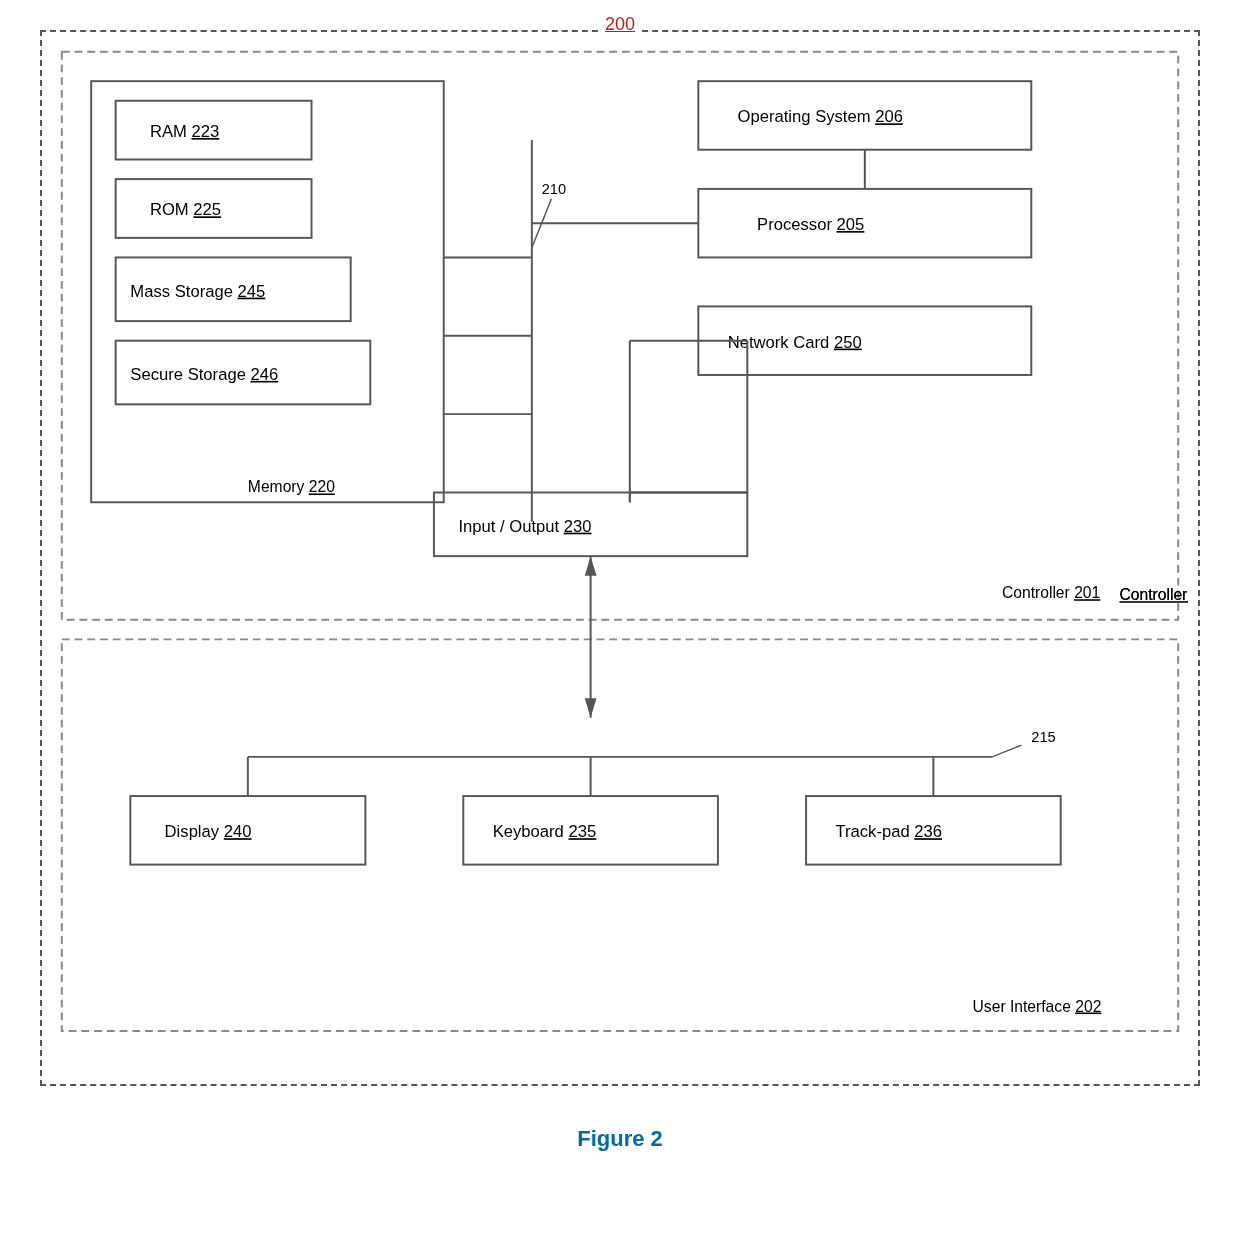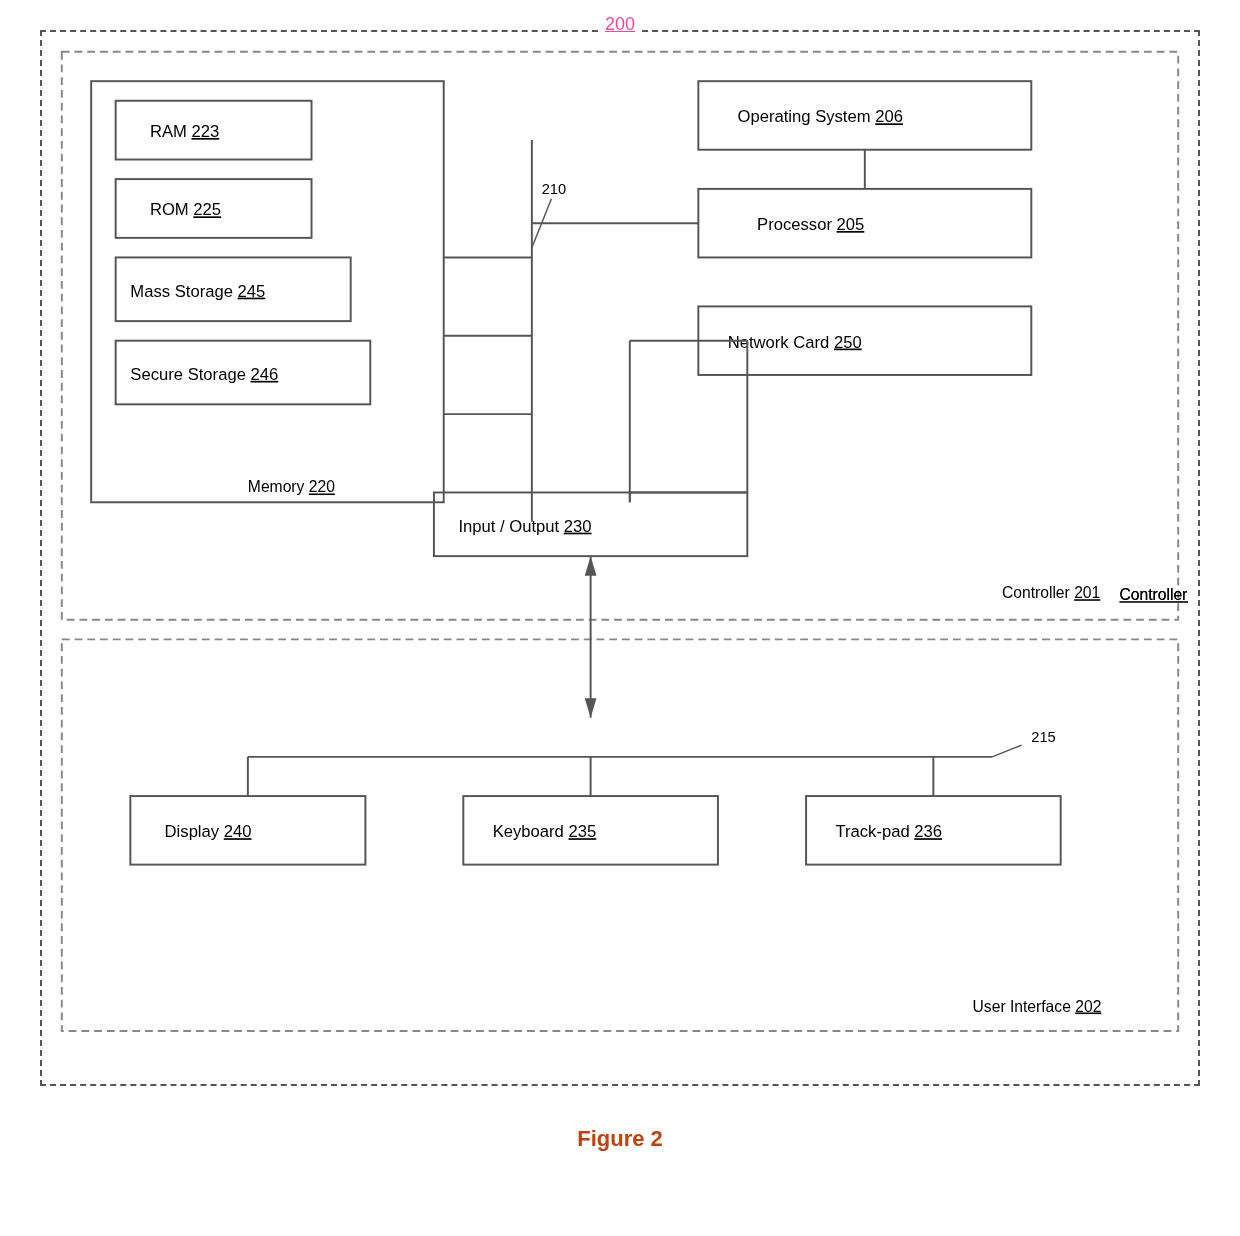--- a/index.html
+++ b/index.html
@@ -24,28 +24,28 @@
 
     .outer-label {
       position: absolute;
       top: -18px;
       left: 50%;
       transform: translateX(-50%);
       background: #fff;
       padding: 0 6px;
       font-size: 18px;
       text-decoration: underline;
-      color: #ec4899;
+      color: #b91c1c;
     }
 
     .figure-caption {
       font-size: 22px;
       font-weight: bold;
       margin-top: 40px;
-      color: #c2410c;
+      color: #0369a1;
     }
 
     
     .diagram-svg {
       width: 100%;
     }
   </style>
 </head>
 <body>
 

